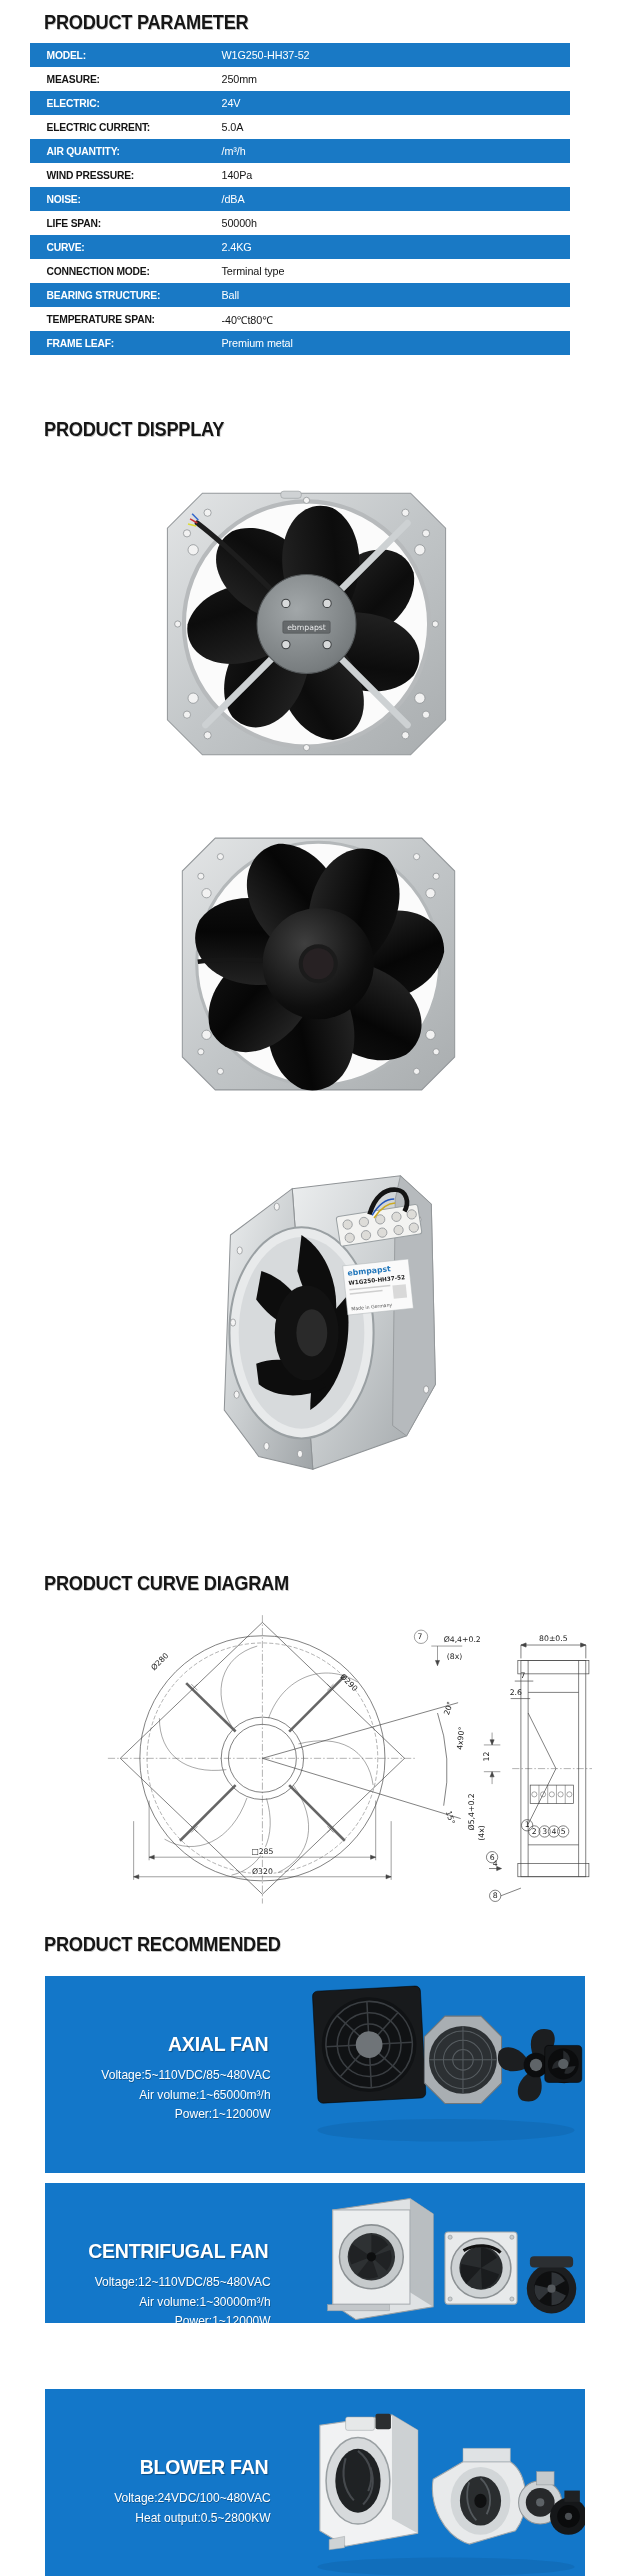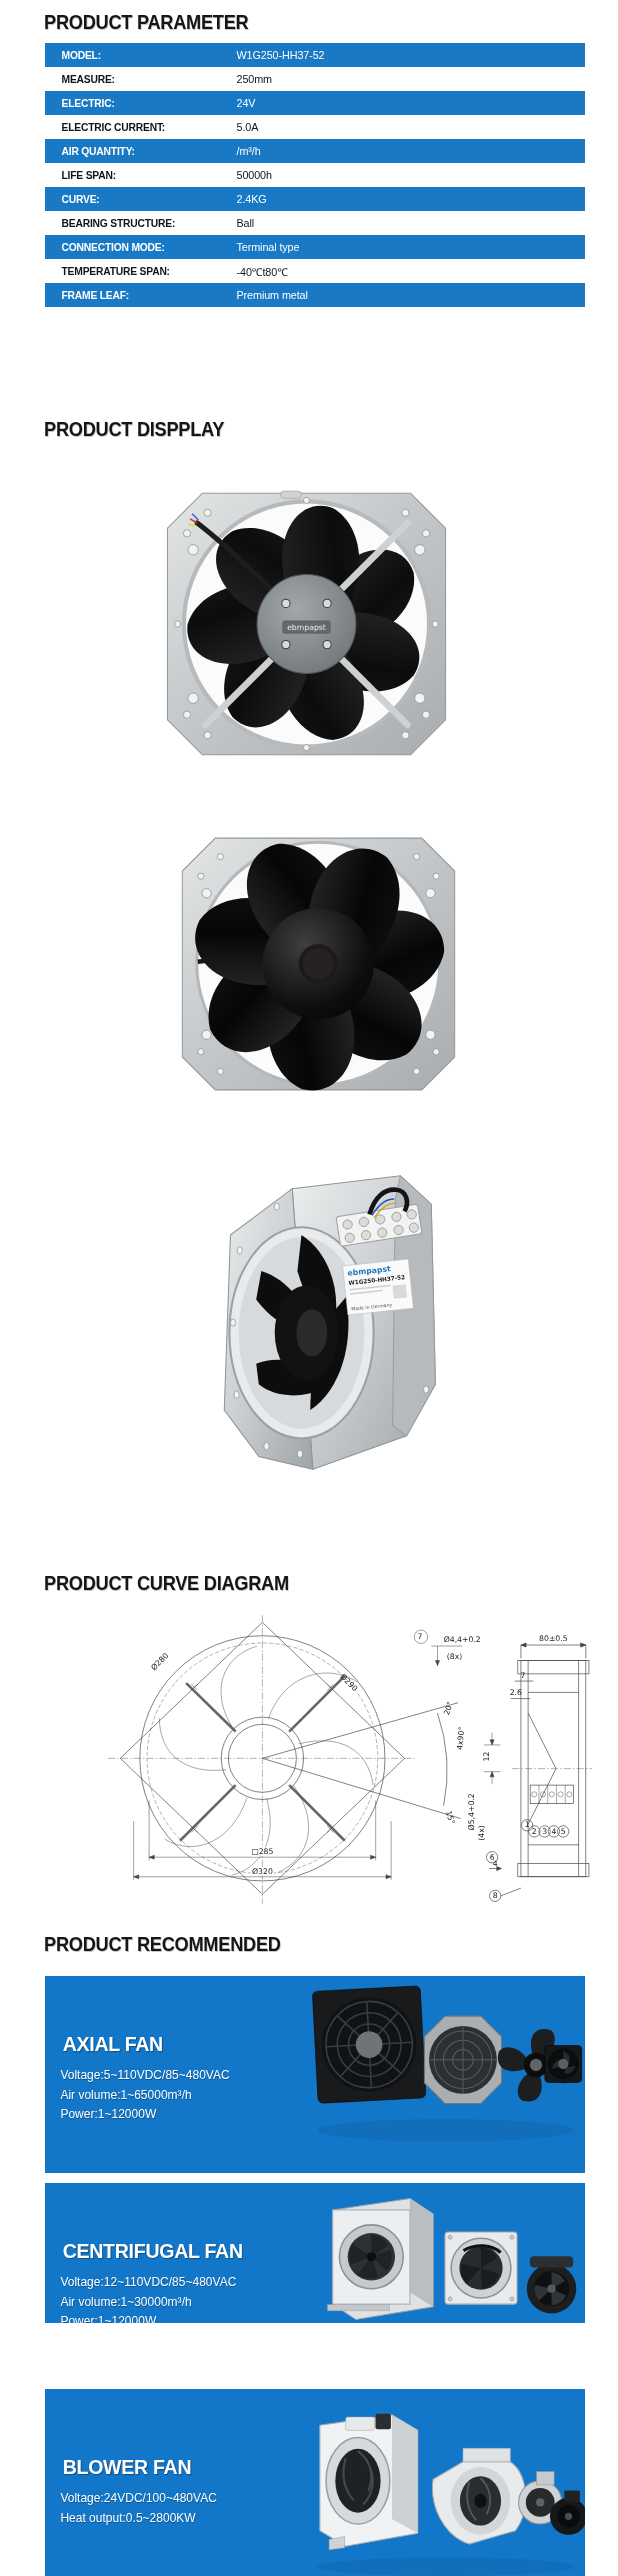--- a/index.html
+++ b/index.html
@@ -3,29 +3,29 @@
 <meta charset="utf-8">
 <style>
   html,body{margin:0;padding:0;background:#ffffff;}
   #page{position:relative;width:618px;height:3635px;background:#fff;overflow:hidden;
         font-family:"Liberation Sans",sans-serif;}
   .abs{position:absolute;}
   .heading{position:absolute;left:44px;font-size:19.6px;font-weight:800;color:#161616;
            letter-spacing:-0.3px;transform:scaleX(.93);transform-origin:left top;
            text-shadow:0.8px 0.8px 0.5px rgba(0,0,0,.22);white-space:nowrap;}
   
-  #param-table{position:absolute;left:45px;top:43px;width:540px;}
+  #param-table{position:absolute;left:30px;top:43px;width:540px;}
   .p-row{height:24px;display:flex;align-items:center;}
   .p-row:nth-child(odd){background:#1979c5;color:#ffffff;}
   .p-row:nth-child(even){background:#ffffff;color:#141414;}
   .p-label{width:175px;padding-left:16.5px;font-size:10.3px;font-weight:700;letter-spacing:-0.2px;}
   .p-value{font-size:10.8px;font-weight:400;letter-spacing:-0.1px;}
   
   .banner{position:absolute;left:45px;width:540px;background:#1377c9;overflow:hidden;}
-  .banner-text{position:absolute;left:12px;top:56px;width:225px;text-align:left;color:#fff;}
+  .banner-text{position:absolute;left:4px;top:56px;width:225px;text-align:right;color:#fff;}
   .banner-title{font-size:20.6px;font-weight:800;letter-spacing:-0.3px;
                 text-shadow:1px 1px 1px rgba(0,0,0,.35);margin-bottom:10.3px;transform:scaleX(.95);}
   .banner-line{font-size:12.4px;font-weight:400;line-height:19.6px;
                text-shadow:0.5px 0.5px 0.5px rgba(0,0,0,.3);transform:scaleX(.97);}
   .banner-art{position:absolute;right:0;top:0;}
   svg text{font-family:"DejaVu Sans",sans-serif;}
   .dimtxt{font-size:15px;fill:#222;}
 </style>
 </head>
 <body>
@@ -49,34 +49,42 @@
       </div>
     <div class="p-row">
         <div class="p-label">ELECTRIC CURRENT:</div>
         <div class="p-value">5.0A</div>
       </div>
     <div class="p-row">
         <div class="p-label">AIR QUANTITY:</div>
         <div class="p-value">/m³/h</div>
       </div>
     <div class="p-row">
+        <div class="p-label">WIND PRESSURE:</div>
+        <div class="p-value">140Pa</div>
+      </div>
+    <div class="p-row">
+        <div class="p-label">NOISE:</div>
+        <div class="p-value">/dBA</div>
+      </div>
+    <div class="p-row">
         <div class="p-label">LIFE SPAN:</div>
         <div class="p-value">50000h</div>
       </div>
     <div class="p-row">
         <div class="p-label">CURVE:</div>
         <div class="p-value">2.4KG</div>
       </div>
     <div class="p-row">
+        <div class="p-label">CONNECTION MODE:</div>
+        <div class="p-value">Terminal type</div>
+      </div>
+    <div class="p-row">
         <div class="p-label">BEARING STRUCTURE:</div>
         <div class="p-value">Ball</div>
-      </div>
-    <div class="p-row">
-        <div class="p-label">CONNECTION MODE:</div>
-        <div class="p-value">Terminal type</div>
       </div>
     <div class="p-row">
         <div class="p-label">TEMPERATURE SPAN:</div>
         <div class="p-value">-40℃t80℃</div>
       </div>
     <div class="p-row">
         <div class="p-label">FRAME LEAF:</div>
         <div class="p-value">Premium metal</div>
       </div>
   </div>

